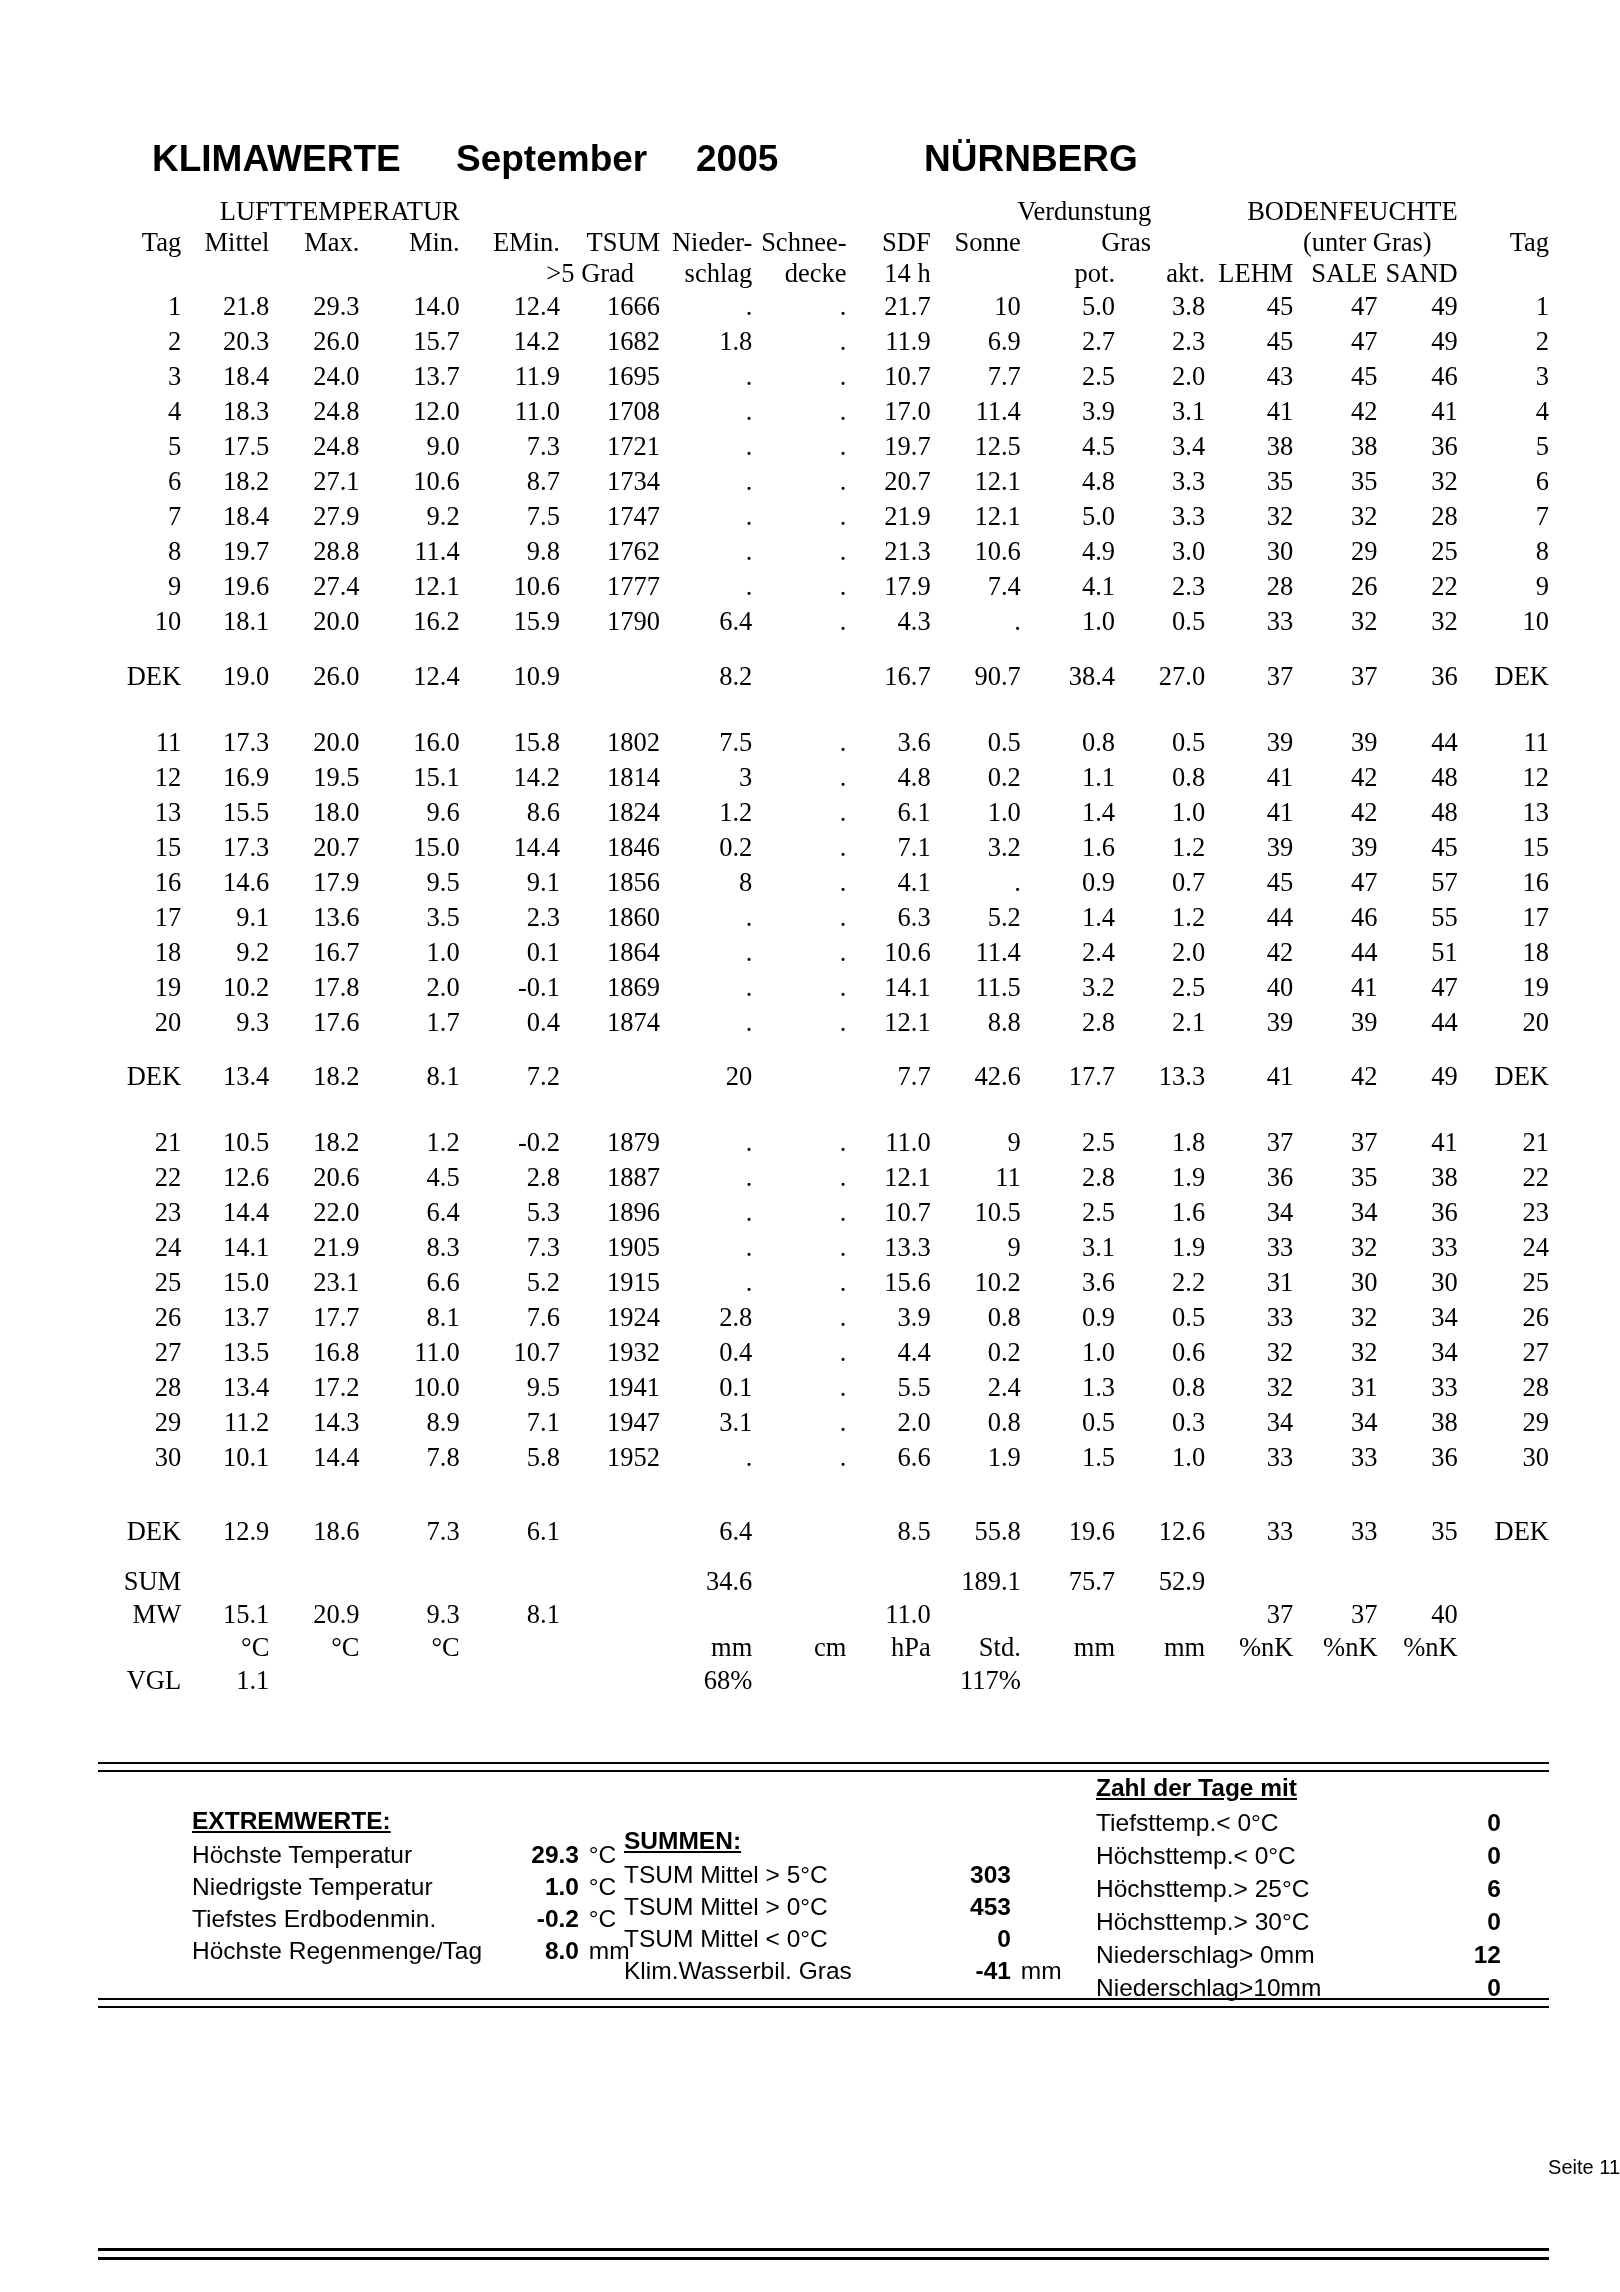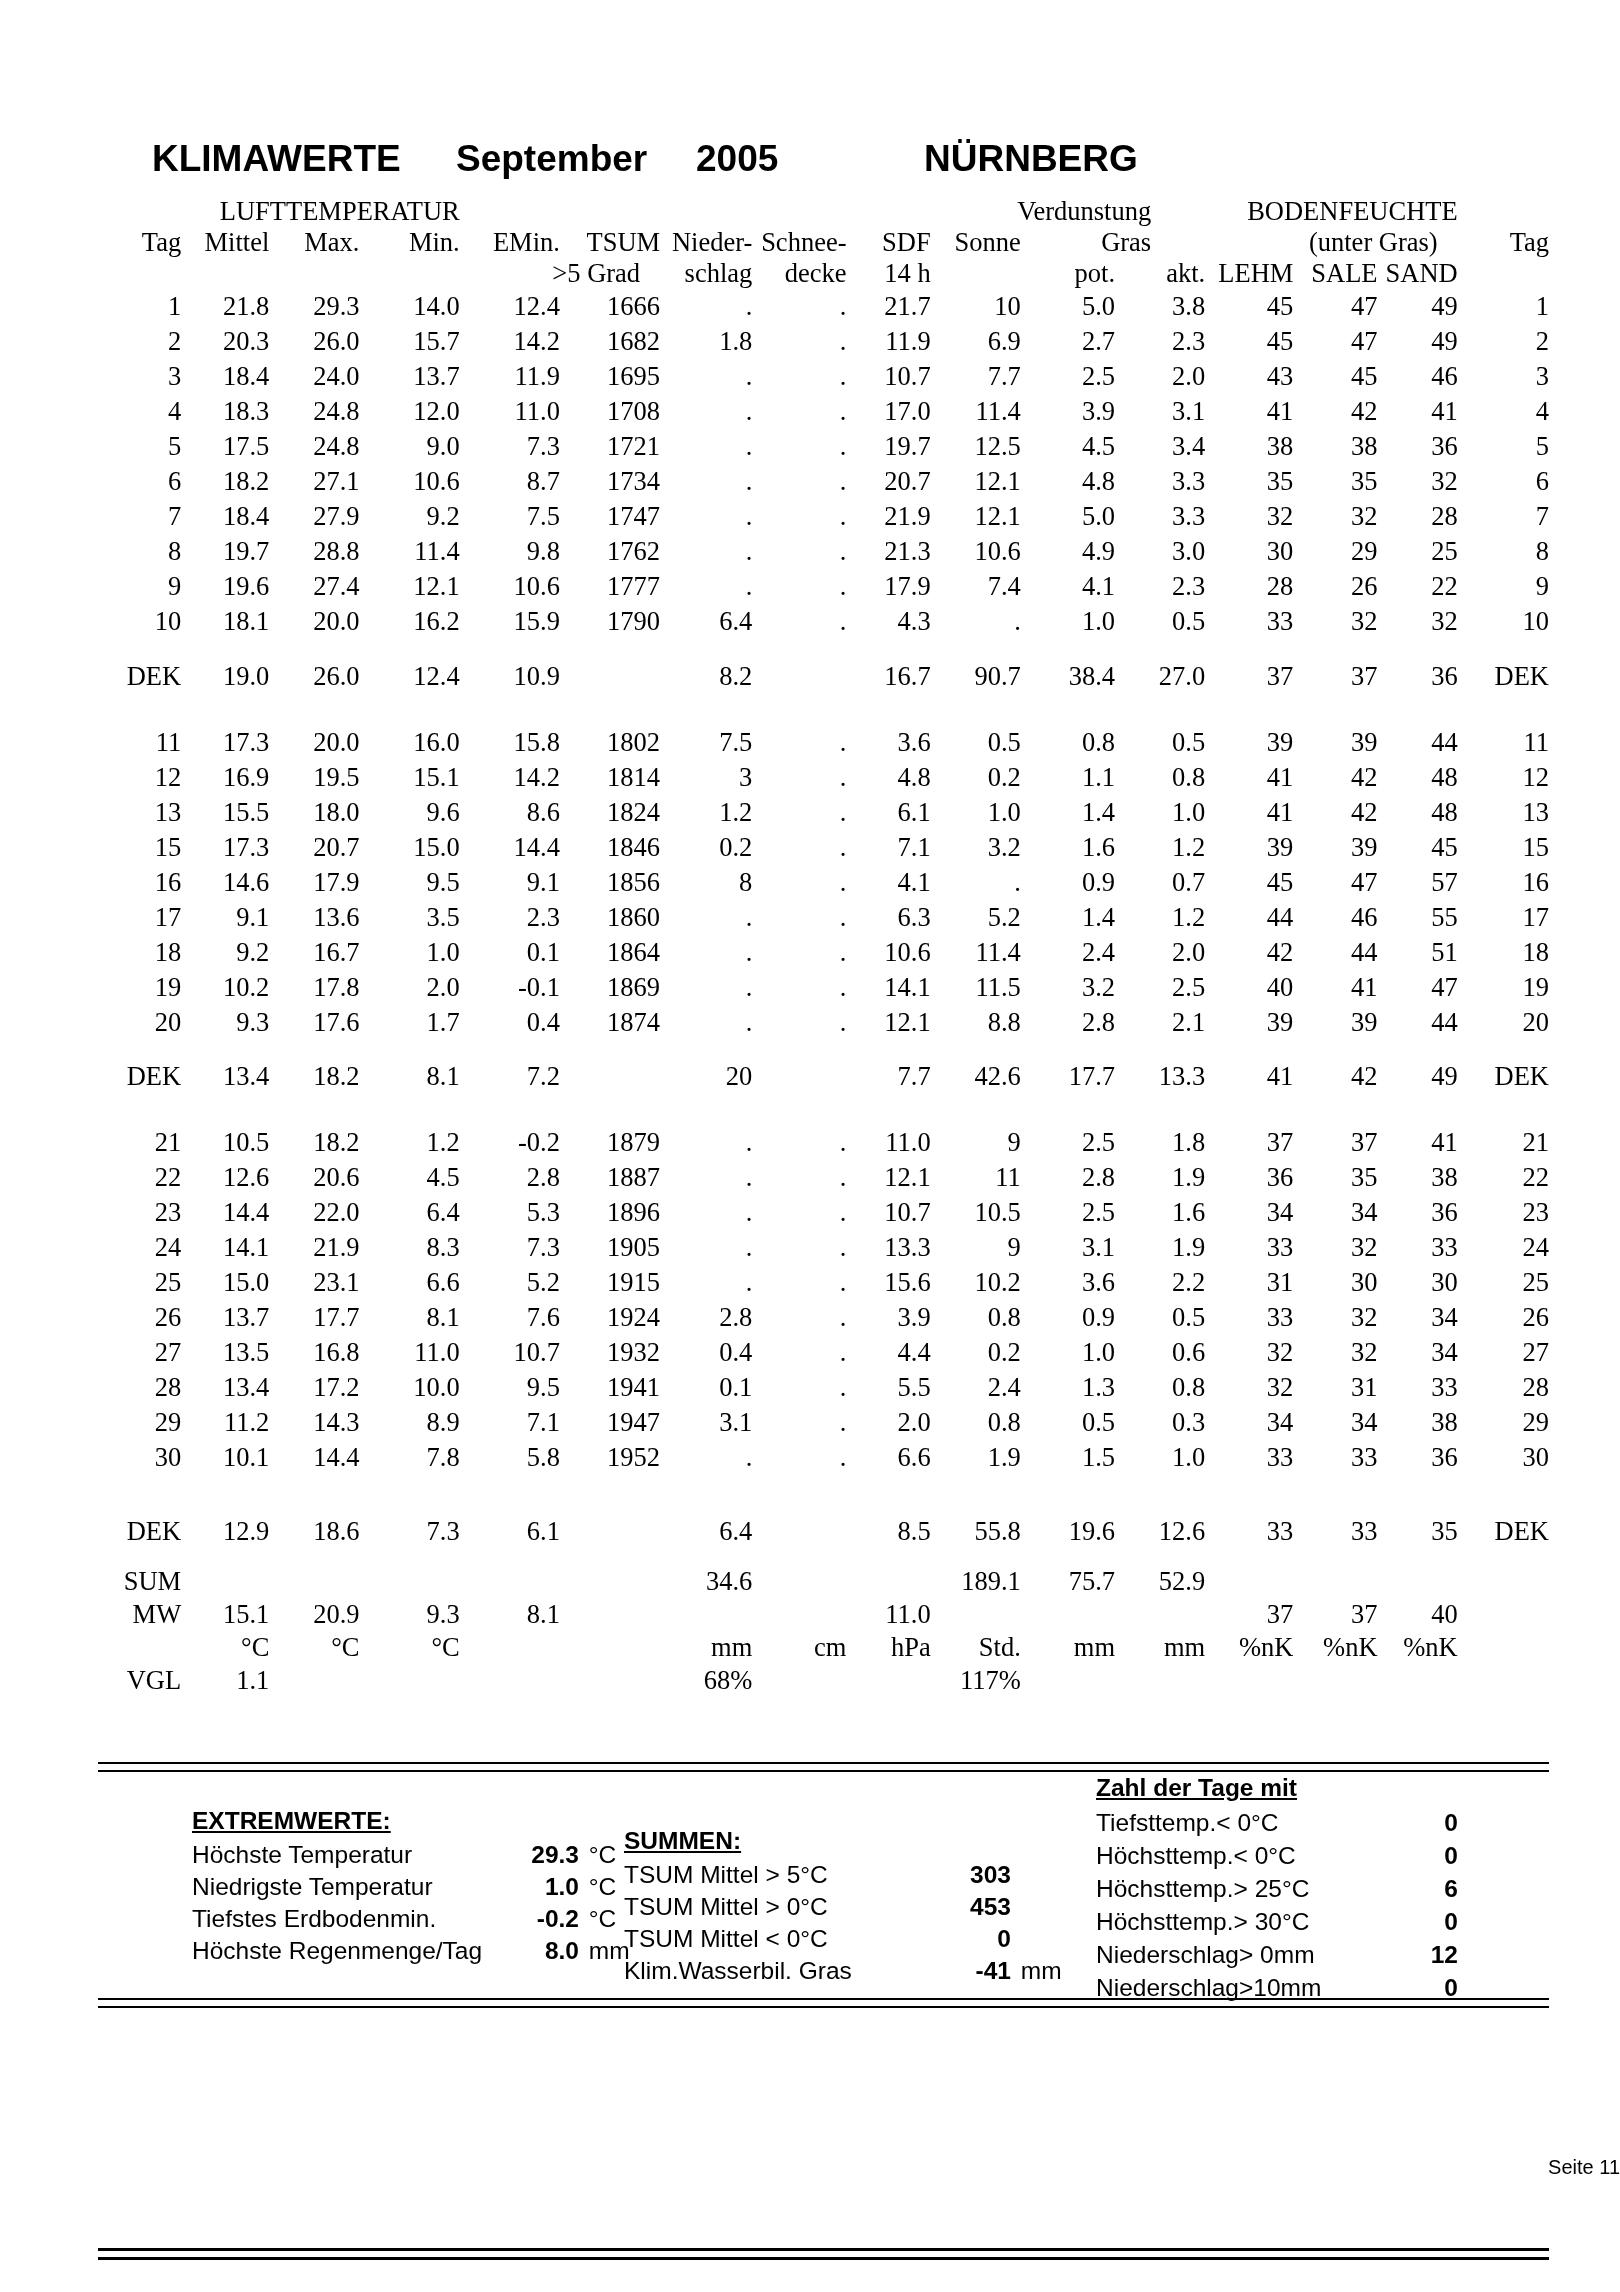--- a/index.html
+++ b/index.html
@@ -22,21 +22,21 @@
     font-family:Liberation Serif, serif;
   }
   table.climate th, table.climate td {
     padding:0; text-align:right; white-space:nowrap; overflow:visible;
     font-weight:normal; height:35px; line-height:35px;
   }
   table.climate thead th { height:31px; line-height:31px; }
   th.c { text-align:center; }
   .b { font-weight:bold; }
   .shift-l { position:relative; right:54px; }
-  .shift-s { position:relative; right:20px; }
+  .shift-s { position:relative; right:26px; }
   td.ip  { padding-right:13.7px; }   
   td.dot { padding-right:13.7px; }   
   tr.r-sum td, tr.r-mw td, tr.r-units td, tr.r-vgl td { height:33px; line-height:33px; }
   tr.gap td { height:auto; line-height:0; }
 
   
   .rule { position:absolute; left:98px; width:1451px; height:5.9px;
           border-top:2.9px solid #000; border-bottom:2.9px solid #000; }
   .rule-heavy { border-top-width:3.9px; border-bottom-width:3.9px; }
 
@@ -45,21 +45,21 @@
   .fhead { font-weight:bold; text-decoration:underline; height:36px; line-height:36px; white-space:nowrap; }
   .fitem { display:flex; height:32px; line-height:32px; white-space:nowrap; }
   .flabel { }
   .fval { text-align:right; font-weight:bold; }
   .funit { padding-left:9.8px; }
   .bl-extrem { left:152px;  top:1803px;margin-left:40px; }
   .bl-extrem .flabel { width:289px; } .bl-extrem .fval { width:98px; } .bl-extrem .funit { width:69px; }
   .bl-summen { left:624px;  top:1803px;margin-top:20px; }
   .bl-summen .flabel { width:289px; } .bl-summen .fval { width:98px; } .bl-summen .funit { width:69px; }
   .bl-tage   { left:1096px; top:1770px; }
-  .bl-tage .fitem { height:33px; line-height:33px; }
+  .bl-tage .fitem { height:33px; line-height:33px;gap:43px; }
   .bl-tage .flabel { width:284px; } .bl-tage .fval { width:78px; }
 
   .page-num { position:absolute; left:0; right:0; top:2156px; text-align:right; font-size:20px; }
 </style>
 </head>
 <body>
 
 <div class="page">
 
   <div class="title-row">

